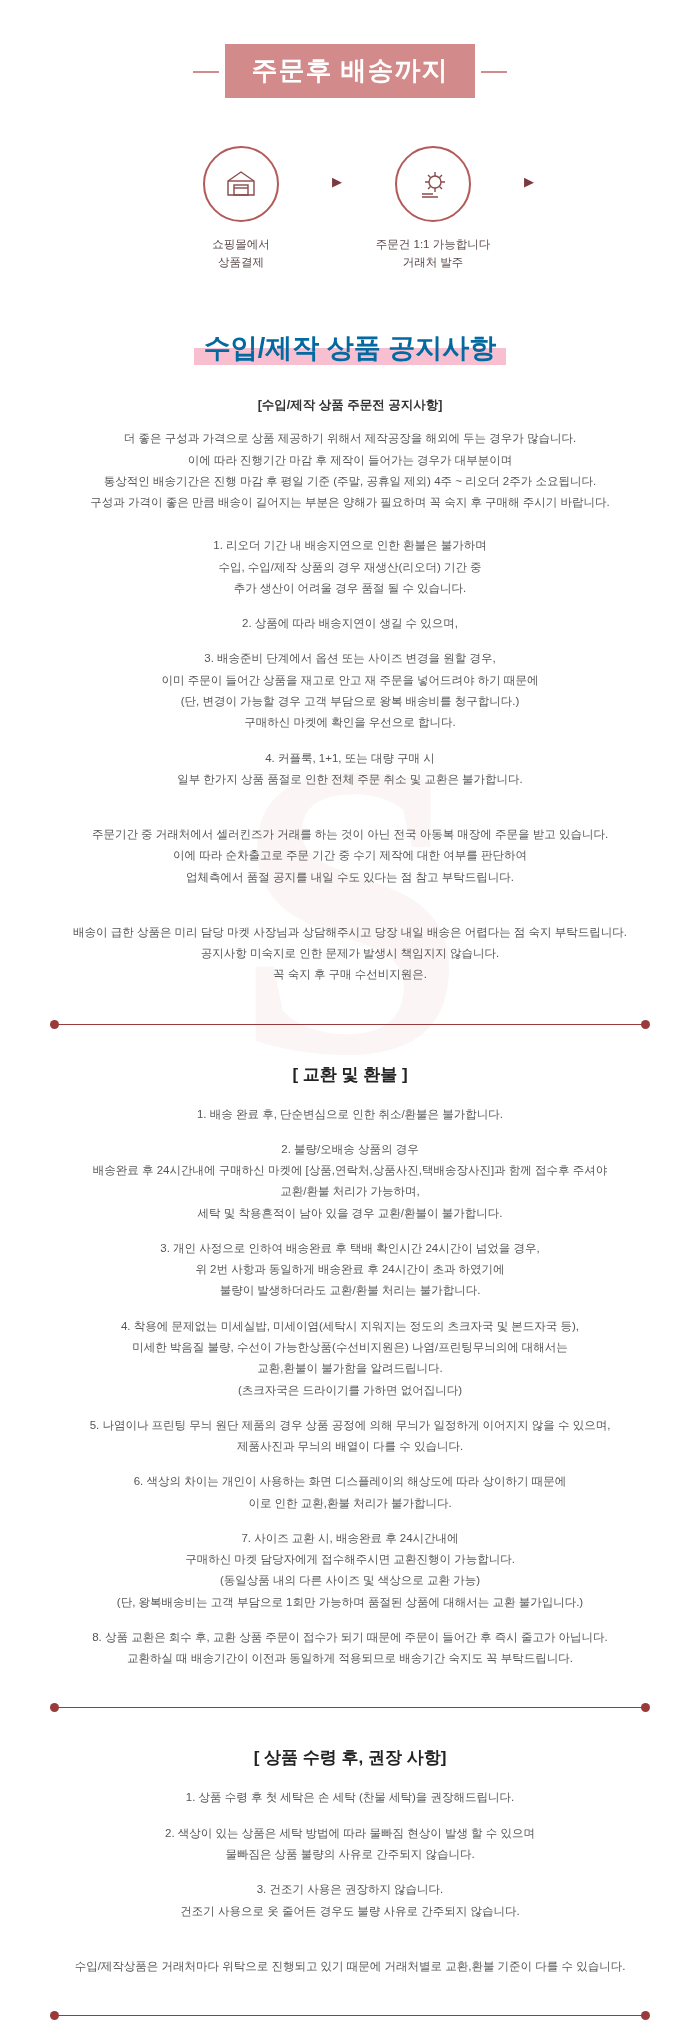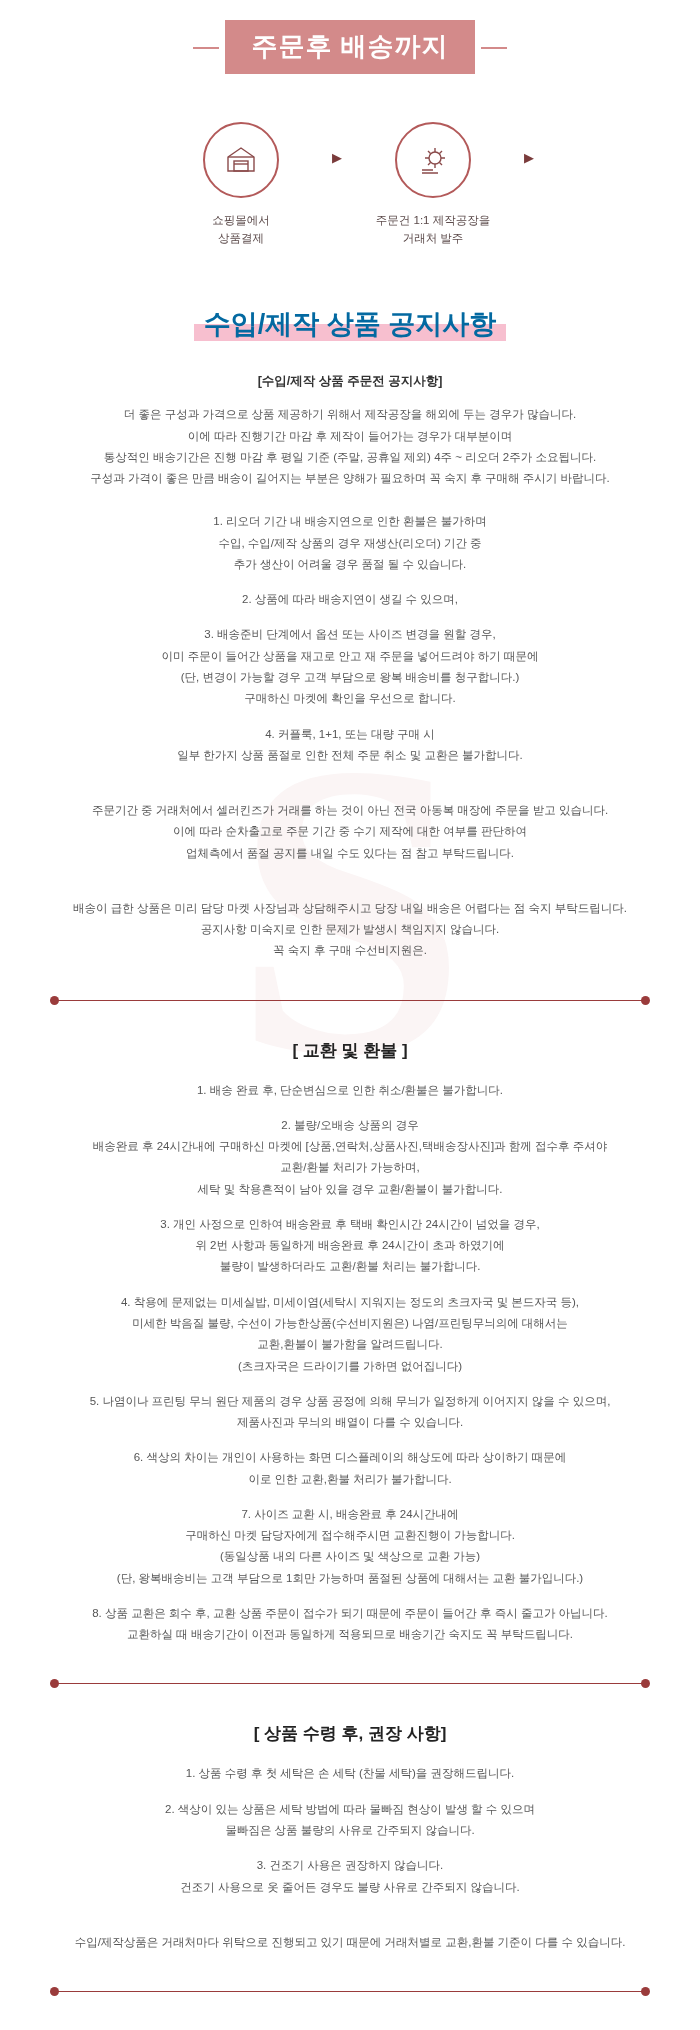--- a/index.html
+++ b/index.html
@@ -33,21 +33,21 @@
     font-weight: bold;
     line-height: 1;
     z-index: 0;
     user-select: none;
   }
   .content { position: relative; z-index: 2; }
 
   
   .banner-wrap {
     text-align: center;
-    padding-top: 20px;
+    padding-top: 44px;
   }
   .banner {
     display: inline-block;
     background: #d38a8a;
     color: #ffffff;
     font-size: 26px;
     font-weight: bold;
     letter-spacing: 1px;
     padding: 9px 26px 10px 26px;
     position: relative;
@@ -204,21 +204,21 @@
       </div>
       <div class="step-arrow">▶</div>
       <div class="step">
         <div class="step-circle">
           <svg width="40" height="40" viewBox="0 0 40 40" fill="none" stroke="#8a4a4a" stroke-width="1.4">
             <circle cx="22" cy="18" r="6"></circle>
             <path d="M22 8 L22 12 M22 24 L22 28 M12 18 L16 18 M28 18 L32 18 M15 11 L17.5 13.5 M26.5 22.5 L29 25 M29 11 L26.5 13.5 M17.5 22.5 L15 25"></path>
             <path d="M9 30 L20 30 M9 33 L25 33"></path>
           </svg>
         </div>
-        <div class="step-label">주문건 1:1 제작공장을
+        <div class="step-label">주문건 1:1 가능합니다
 거래처 발주</div>
       </div>
       <div class="step-arrow">▶</div>
     </div>
 
     <div class="section-title-wrap">
       <div class="section-title">
         <span class="hl"></span>
         <span>수입/제작 상품 공지사항</span>
       </div>

